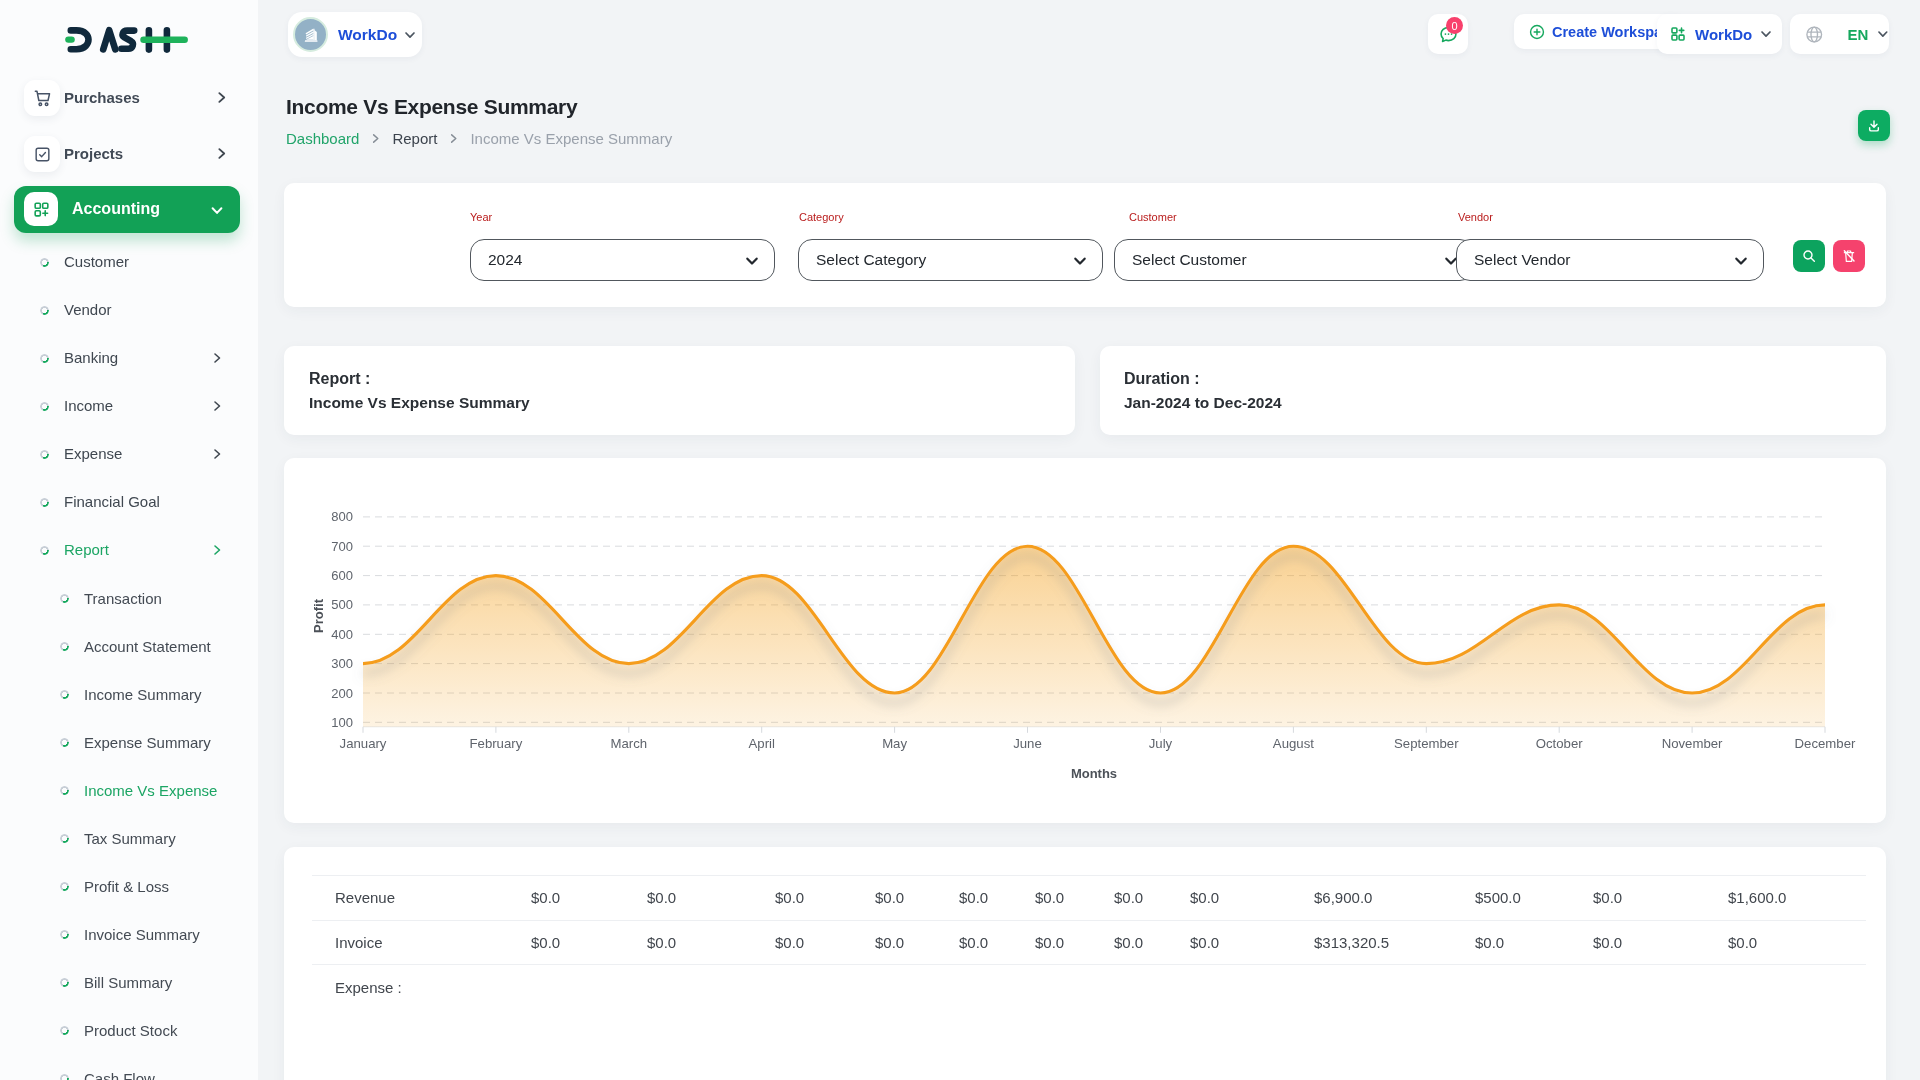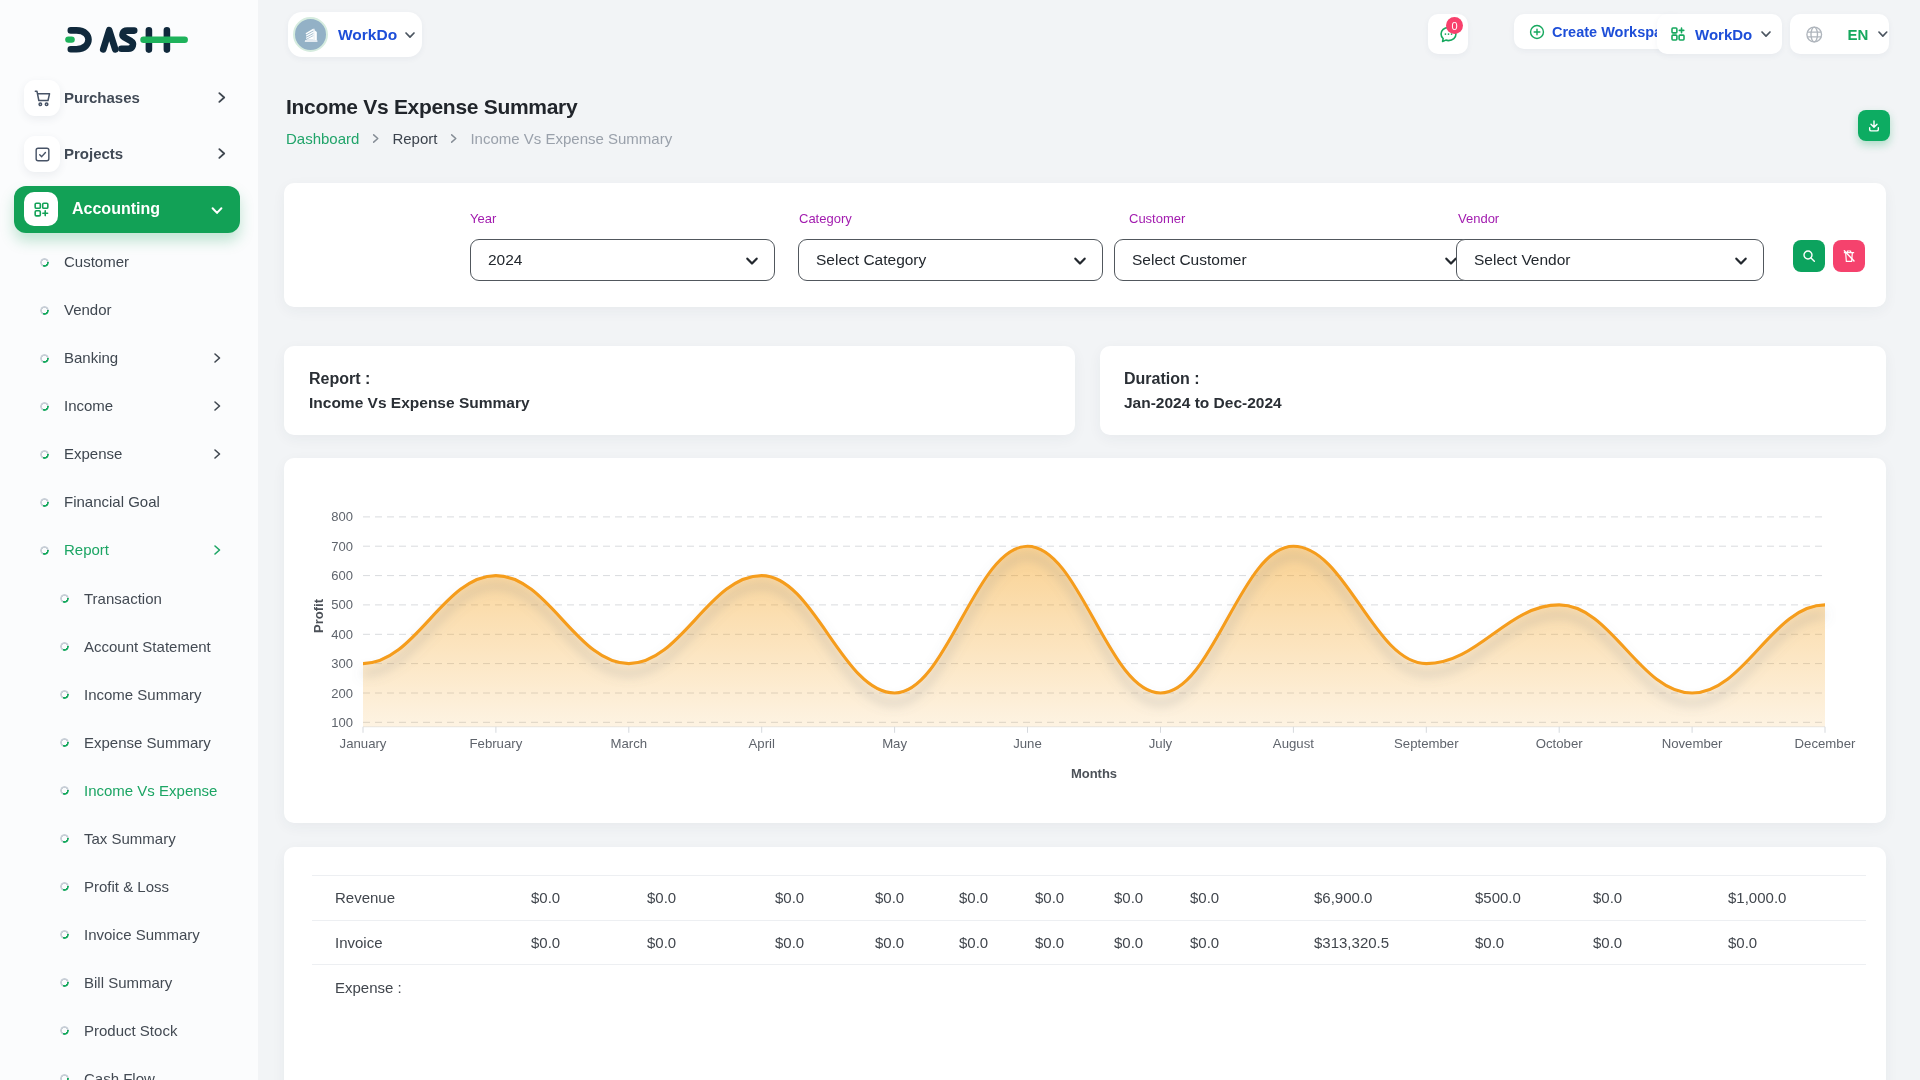--- a/index.html
+++ b/index.html
@@ -18,22 +18,22 @@
 .sub{position:absolute;font-size:15px;color:#3f4750;}
 .sub3{position:absolute;font-size:15px;color:#434a53;}
 .green{color:#1ca564 !important;}
 .dot{position:absolute;width:9px;height:9px;border-radius:50%;
  background:conic-gradient(from 80deg,#16a85e 0 120deg,#c7ced6 120deg 360deg);
  -webkit-mask:radial-gradient(circle,transparent 0 2.4px,#000 2.7px);}
 
 .tbtn{position:absolute;background:#fff;border-radius:10px;box-shadow:0 2px 6px rgba(40,60,90,.05);display:flex;align-items:center;}
 .tlabel{font-size:15px;font-weight:700;color:#1d4ed8;white-space:nowrap;}
 
-.flabel{position:absolute;font-size:13px;color:#a21caf;}
-.select{position:absolute;height:42px;background:#fff;border:1px solid #51575d;border-radius:9px;font-size:15.5px;color:#23282e;display:flex;align-items:center;padding-left:17px;}
+.flabel{position:absolute;font-size:11px;color:#b91c1c;}
+.select{position:absolute;height:42px;background:#fff;border:1px solid #51575d;border-radius:14px;font-size:15.5px;color:#23282e;display:flex;align-items:center;padding-left:17px;}
 .selchev{position:absolute;right:15px;top:15px;}
 .sqbtn{position:absolute;width:32px;height:32px;border-radius:8px;display:flex;align-items:center;justify-content:center;}
 
 table{border-collapse:collapse;table-layout:fixed;}
 th{font-size:12.5px;font-weight:700;color:#23272d;text-align:left;height:44px;background:#f8f9fc;}
 td{font-size:15px;color:#41464d;text-align:left;height:44.5px;border-top:1px solid #edeff2;}
 </style>
 </head>
 <body>
 <div class="sidebar"></div>
@@ -359,21 +359,21 @@
           <td>$0.0</td>
           <td>$0.0</td>
           <td>$0.0</td>
           <td>$0.0</td>
           <td>$0.0</td>
           <td>$0.0</td>
           <td>$0.0</td>
           <td>$6,900.0</td>
           <td>$500.0</td>
           <td>$0.0</td>
-          <td>$1,000.0</td>
+          <td>$1,600.0</td>
         </tr>
 <tr>
           <td style="padding-left:23px">Invoice</td>
           <td>$0.0</td>
           <td>$0.0</td>
           <td>$0.0</td>
           <td>$0.0</td>
           <td>$0.0</td>
           <td>$0.0</td>
           <td>$0.0</td>

